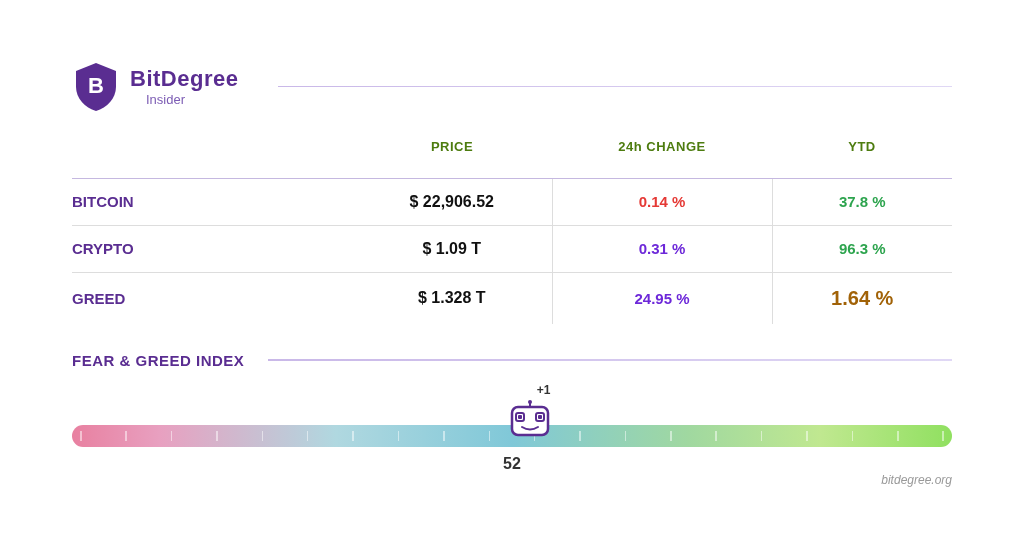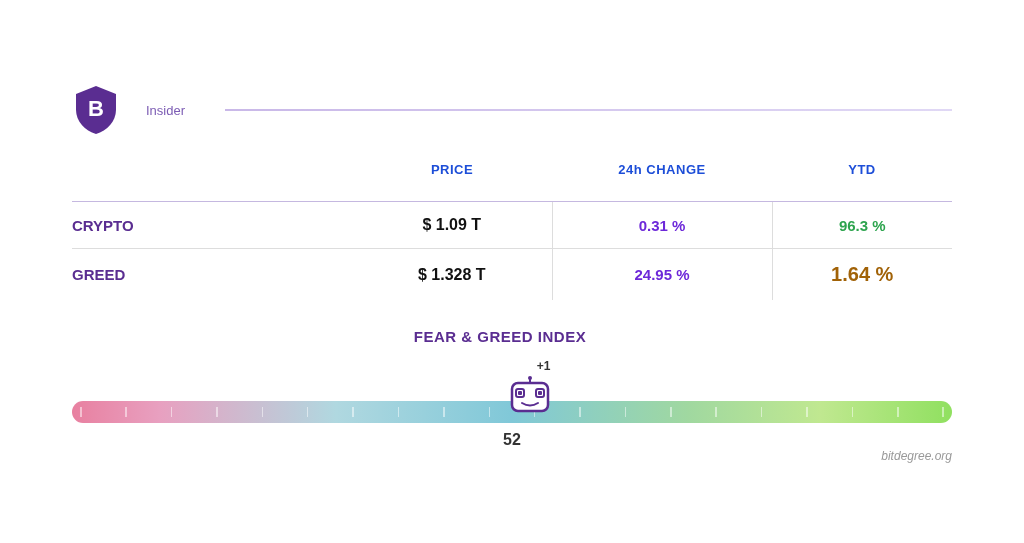--- a/index.html
+++ b/index.html
@@ -68,21 +68,21 @@
     
     .data-table {
       width: 100%;
       border-collapse: collapse;
       margin-bottom: 28px;
     }
 
     .data-table th {
       font-size: 13px;
       font-weight: 700;
-      color: #1d4ed8;
+      color: #4d7c0f;
       text-align: center;
       padding: 6px 10px 24px 10px;
       letter-spacing: 0.5px;
       border-bottom: 1.5px solid #c5b8e0;
     }
 
     .data-table th.label-col {
       text-align: left;
     }
 
@@ -129,21 +129,20 @@
 
     
     .fgi-section {
       margin-top: 4px;
     }
 
     .fgi-header {
       display: flex;
       align-items: center;
       margin-bottom: 16px;
-      flex-direction: column;
     }
 
     .fgi-title {
       font-size: 15px;
       font-weight: 800;
       color: #5a2d91;
       letter-spacing: 0.5px;
       margin-right: 24px;
       white-space: nowrap;
     }
@@ -237,36 +236,43 @@
 <div class="card">
 
   <div class="header">
     <div class="logo-container">
 
       <svg class="logo-shield" viewBox="0 0 48 52" fill="none" xmlns="http://www.w3.org/2000/svg">
         <path d="M24 2L4 10V26C4 37.046 12.954 46.954 24 50C35.046 46.954 44 37.046 44 26V10L24 2Z" fill="#5a2d91"></path>
         <text x="24" y="32" text-anchor="middle" font-size="22" font-weight="900" fill="white" font-family="Arial">B</text>
       </svg>
       <div class="logo-text">
+        <span class="logo-name">BitDegree</span>
         <span class="logo-sub">Insider</span>
       </div>
     </div>
     <div class="header-line"></div>
   </div>
 
   <table class="data-table">
     <thead>
       <tr>
         <th class="label-col"></th>
         <th class="col-price">PRICE</th>
         <th class="col-change">24h CHANGE</th>
         <th class="col-ytd">YTD</th>
       </tr>
     </thead>
     <tbody id="table-body">
+    <tr>
+          <td class="row-label bitcoin">BITCOIN</td>
+          <td><span class="price-val">$ 22,906.52</span></td>
+          <td><span class="change-red">0.14 %</span></td>
+          <td><span class="ytd-green">37.8 %</span></td>
+        </tr>
         <tr>
           <td class="row-label crypto">CRYPTO</td>
           <td><span class="price-val">$ 1.09 T</span></td>
           <td><span class="change-green">0.31 %</span></td>
           <td><span class="ytd-green">96.3 %</span></td>
         </tr>
         <tr>
           <td class="row-label silver">GREED</td>
           <td><span class="price-val">$ 1.328 T</span></td>
           <td><span class="change-green">24.95 %</span></td>

